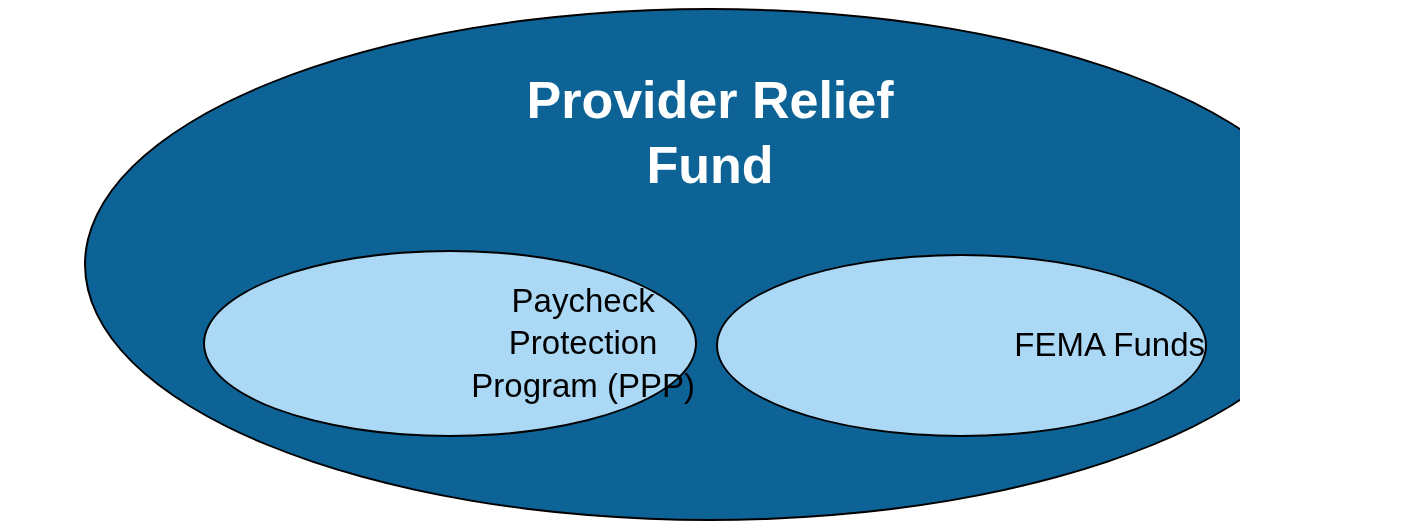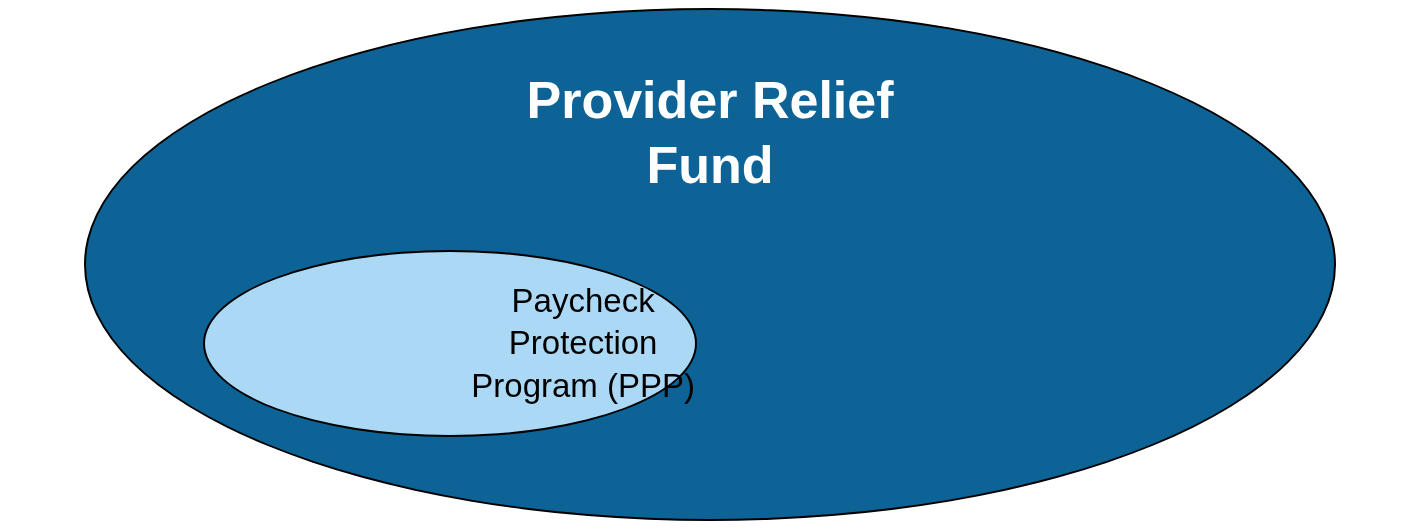--- a/index.html
+++ b/index.html
@@ -5,21 +5,21 @@
   html, body {
     margin: 0;
     padding: 0;
   }
   body {
     font-family: "Liberation Sans", sans-serif;
     background: var(--color-background, #ffffff);
   }
   .canvas {
     position: relative;
-    width: 1420px;
+    width: 1240px;
     height: 529px;
     overflow: hidden;
     background: var(--color-background, #ffffff);
   }
   .ellipse {
     position: absolute;
     border-radius: 50%;
     box-sizing: border-box;
     border: 2px solid var(--color-outline, #000000);
     display: flex;
@@ -77,14 +77,17 @@
 
   <div class="outer-label">Provider Relief
 Fund</div>
 
   <div class="ellipse inner-ellipse left">
     <div class="inner-label">Paycheck
 Protection
 Program (PPP)</div>
   </div>
 
+  <div class="ellipse inner-ellipse right">
+    <div class="inner-label">FEMA Funds</div>
+  </div>
 
 </div>
 
 </body></html>

